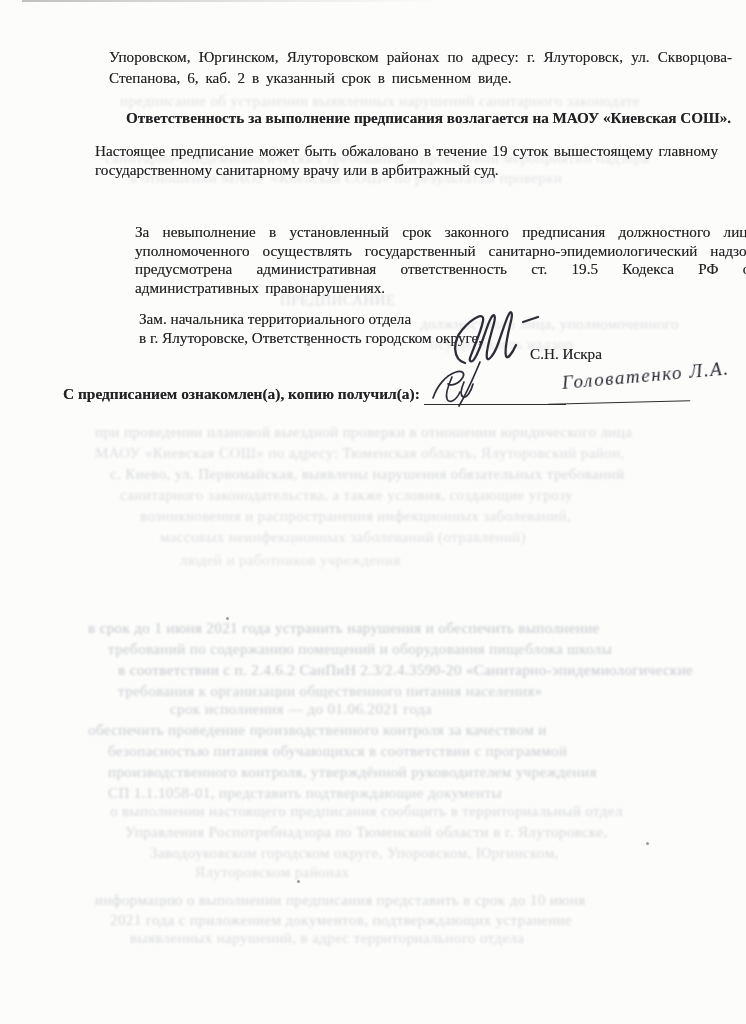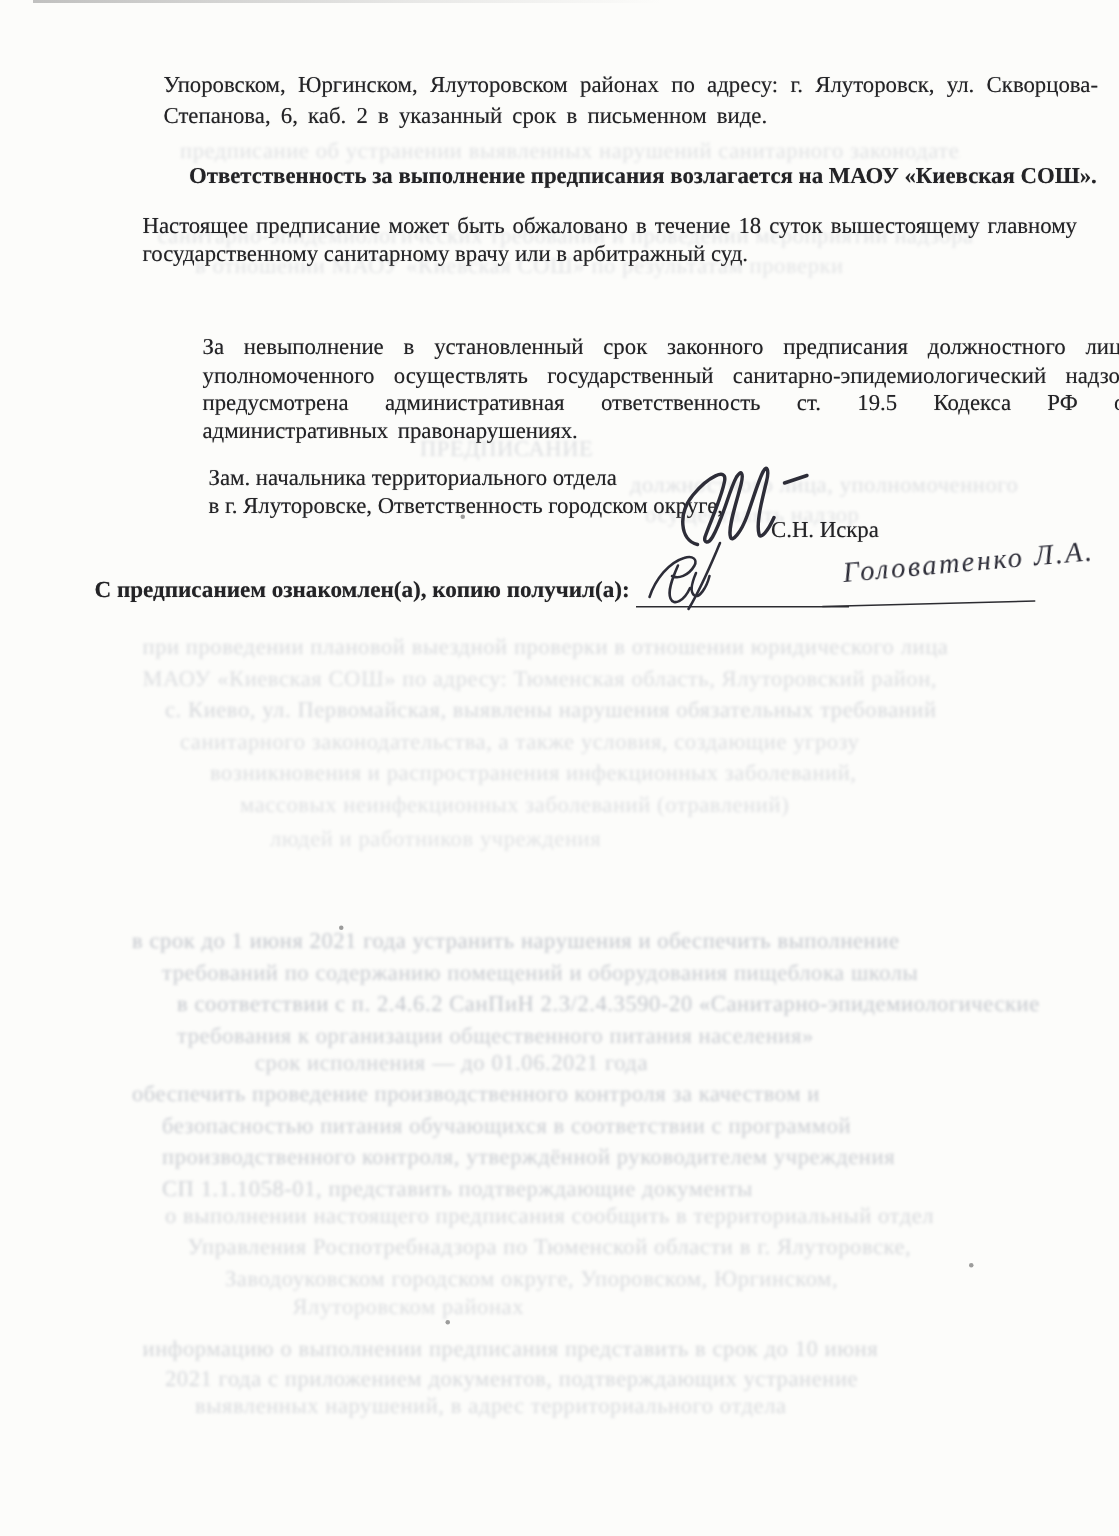--- a/index.html
+++ b/index.html
@@ -48,36 +48,36 @@
 
 <div class="page">
 
   <div class="edge-smudge"></div>
 
   <div class="abs para para1" style="top:47px; left:109px; width:623px;">Упоровском, Юргинском, Ялуторовском районах по адресу: г. Ялуторовск, ул. Скворцова-Степанова, 6, каб. 2 в указанный срок в письменном виде.</div>
 
   <div class="abs para bold" style="top:109px; left:95px; width:623px;">Ответственность за выполнение предписания возлагается на МАОУ «Киевская СОШ».</div>
 
   <div class="abs" style="top:142px; left:95px; width:623px; z-index:2;">
-    <div class="para">Настоящее предписание может быть обжаловано в течение 18 суток вышестоящему главному государственному санитарному врачу или в арбитражный суд.</div>
+    <div class="para">Настоящее предписание может быть обжаловано в течение 19 суток вышестоящему главному государственному санитарному врачу или в арбитражный суд.</div>
   </div>
 
   <div class="abs para wide" style="top:223px; left:95px; width:623px;">За невыполнение в установленный срок законного предписания должностного лица, уполномоченного осуществлять государственный санитарно-эпидемиологический надзор, предусмотрена административная ответственность ст. 19.5 Кодекса РФ об административных правонарушениях.</div>
 
   <div class="abs signer-block" style="top:310px; left:95px; width:400px;margin-left:44px;">
     <div>Зам. начальника территориального отдела</div>
     <div>в г. Ялуторовске, Ответственность городском округе,</div>
   </div>
 
   <svg class="sig-svg" style="left:450px; top:305px;" width="92" height="62" viewBox="0 0 92 62">
     <path stroke-width="2.3" d="M15,58 C3,55 2,37 12,25 C22,13 35,6 33,16 C31,27 23,44 20,53 C19,57 22,58 25,53 C32,41 36,22 41,13 C44,8 46,10 44,18 C41,30 35,47 37,53 C38,57 44,50 48,39 C52,28 56,14 59,9 C61,5 63,8 61,16 C58,28 54,44 56,51 C57,55 62,49 66,40"></path>
     <path stroke-width="2.3" d="M73,17 L88,12"></path>
   </svg>
 
-  <div class="abs printed-name" style="top:345px; left:514px;">С.Н. Искра</div>
+  <div class="abs printed-name" style="top:345px; left:530px;">С.Н. Искра</div>
 
   <div class="abs ack-label" style="top:385px; left:63px;">С предписанием ознакомлен(а), копию получил(а):</div>
 
   <svg class="sig-svg" style="left:428px; top:358px;" width="62" height="50" viewBox="0 0 62 50">
     <path stroke-width="1.7" d="M5,40 C9,28 18,17 28,14 C34,12 37,15 35,19 C31,26 24,28 20,26 M24,19 C20,28 17,36 19,41 C21,46 28,43 32,34 M36,24 C33,31 32,37 35,39 C38,41 43,34 45,26 M52,4 C46,18 40,33 31,48"></path>
   </svg>
 
   <div class="underline" style="left:424px; top:388px; width:142px; height:16px;"></div>
 
   <div class="hand-name" style="left:563px; top:372px;">Головатенко Л.А.</div>

